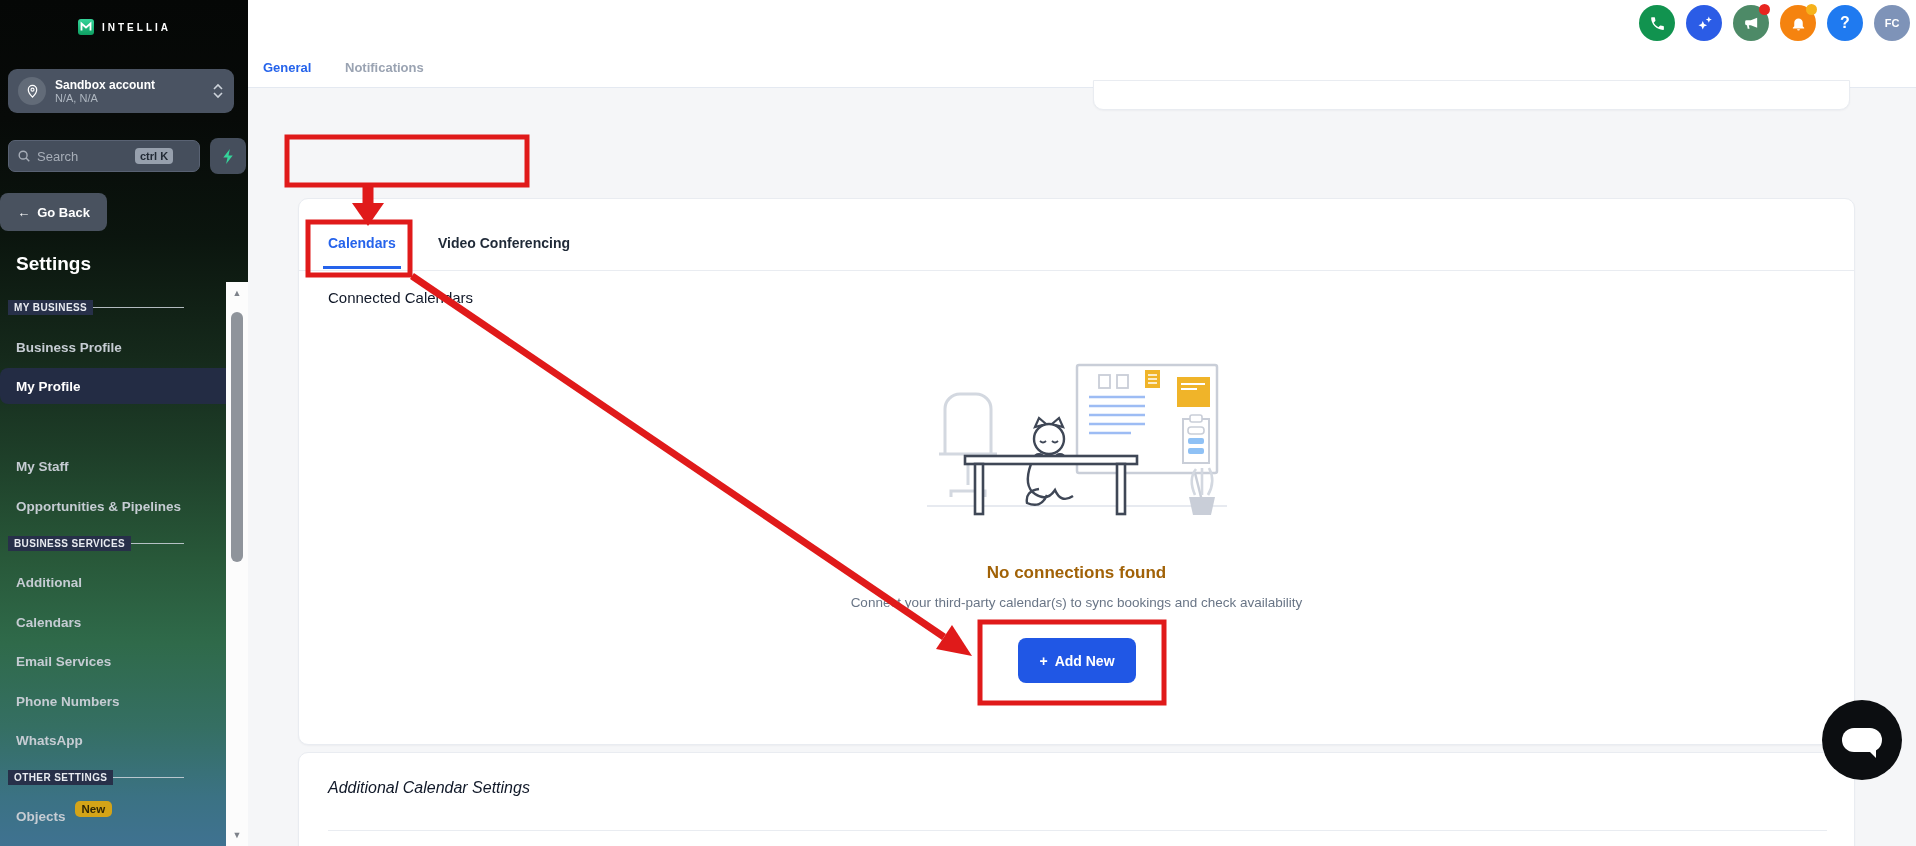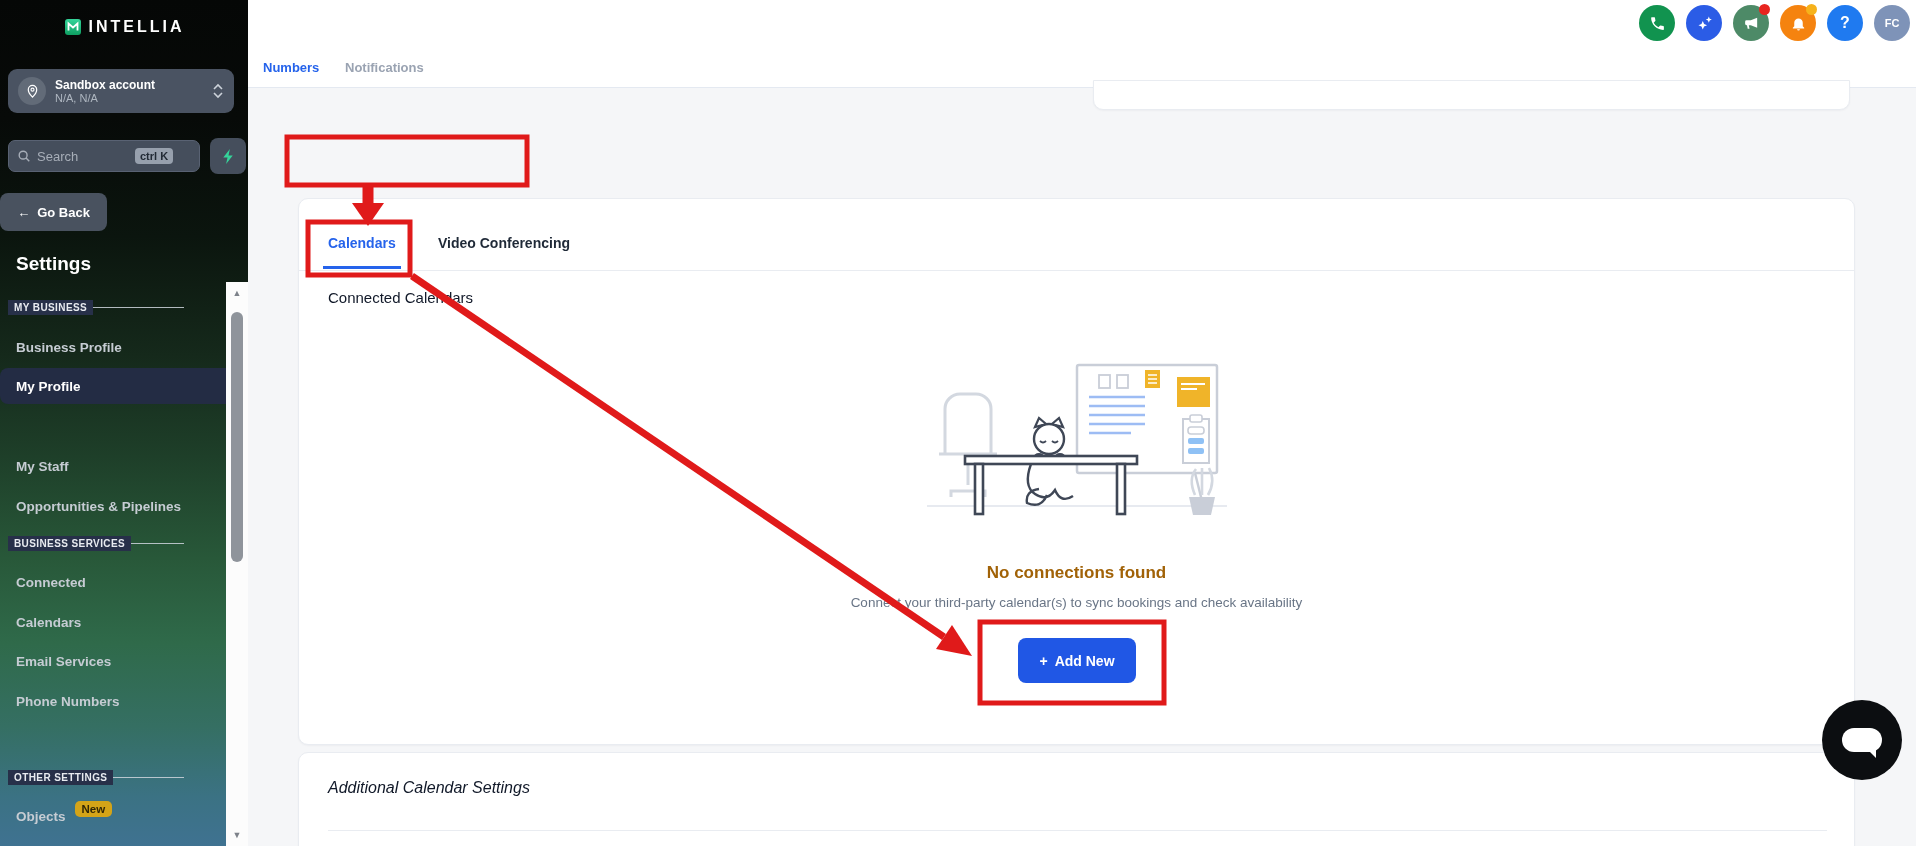--- a/index.html
+++ b/index.html
@@ -5,21 +5,21 @@
   * { margin:0; padding:0; box-sizing:border-box; }
   html,body { width:1916px; height:846px; overflow:hidden; background:#fff;
               font-family:"Liberation Sans", sans-serif; }
   .abs { position:absolute; }
 
   
   #sidebar { position:absolute; left:0; top:0; width:248px; height:846px;
     background:linear-gradient(180deg,#050706 0%,#070a08 14%,#0b150e 28%,#15291b 42%,
       #1e3f29 54%,#285839 66%,#2f6a4a 76%,#356f63 86%,#3b7283 94%,#3f7291 100%); }
   .logo-row { position:absolute; left:0; top:18px; width:248px; display:flex; justify-content:center; align-items:center; gap:7px; }
-  .logo-text { color:#fff; font-size:16px; font-weight:bold; letter-spacing:3px; }
+  .logo-text { color:#fff; font-size:10px; font-weight:bold; letter-spacing:3px; }
   .acct { position:absolute; left:8px; top:69px; width:226px; height:44px; background:#4a5362;
     border-radius:9px; display:flex; align-items:center; padding:0 10px; gap:9px; }
   .acct-avatar { width:28px; height:28px; border-radius:50%; background:#626b78; display:flex; align-items:center; justify-content:center; flex:none; }
   .acct-name { color:#fff; font-size:12px; font-weight:bold; line-height:14px; }
   .acct-sub { color:#aeb6c0; font-size:11px; line-height:13px; }
   .acct-chev { margin-left:auto; }
   .search-box { position:absolute; left:8px; top:140px; width:192px; height:32px; background:#454e5c;
     border:1px solid #596273; border-radius:7px; display:flex; align-items:center; padding:0 8px; gap:6px; }
   .search-box input { background:transparent; border:none; outline:none; color:#c3c9d2; font-size:13px; width:92px;
     font-family:"Liberation Sans",sans-serif; }
@@ -148,50 +148,53 @@
     </div>
   <div class="nav-item" style="top:448px">
       <span>My Staff</span>
     </div>
 
   <div class="sec-label" style="top:536px">
     <span class="chip">BUSINESS SERVICES</span>
       <span class="rule"></span>
   </div>
   <div class="nav-item" style="top:564px">
-      <span>Connected</span>
+      <span>Additional</span>
     </div>
   <div class="nav-item" style="top:604px">
       <span>Calendars</span>
     </div>
   <div class="nav-item" style="top:643px">
       <span>Email Services</span>
     </div>
   <div class="nav-item" style="top:683px">
       <span>Phone Numbers</span>
+    </div>
+  <div class="nav-item" style="top:722px">
+      <span>WhatsApp</span>
     </div>
 
   <div class="sec-label" style="top:770px">
     <span class="chip">OTHER SETTINGS</span>
       <span class="rule"></span>
   </div>
   <div class="nav-item" style="top:798px">
     <span>Objects</span>
     <span class="badge-new">New</span>
   </div>
 
   <div class="side-sb">
     <span class="sb-arrow" style="top:6px">▲</span>
     <div class="thumb"></div>
     <span class="sb-arrow" style="bottom:6px">▼</span>
   </div>
 </div>
 
 <div id="topbar">
-  <div class="top-tab" style="left:15px; color:#2563eb;">Numbers</div>
+  <div class="top-tab" style="left:15px; color:#2563eb;">General</div>
   <div class="top-tab" style="left:97px; color:#9aa3b2;">Notifications</div>
 
   <div class="icon-circle" style="left:1391px; background:#11934f;">
     <svg width="17" height="17" viewBox="0 0 24 24">
       <path fill="#fff" d="M6.62 10.79a15.05 15.05 0 0 0 6.59 6.59l2.2-2.2a1 1 0 0 1 1.01-.25c1.12.37 2.33.57 3.58.57a1 1 0 0 1 1 1V20a1 1 0 0 1-1 1C10.85 21 3 13.15 3 4a1 1 0 0 1 1-1h3.5a1 1 0 0 1 1 1c0 1.25.2 2.46.57 3.58a1 1 0 0 1-.25 1.01l-2.2 2.2z"></path>
     </svg>
   </div>
   <div class="icon-circle" style="left:1438px; background:#2b5ce6;">
     <svg width="19" height="19" viewBox="0 0 22 22">
       <path fill="#fff" d="M9 8l1.5 3.5L14 13l-3.5 1.5L9 18l-1.5-3.5L4 13l3.5-1.5z"></path>

